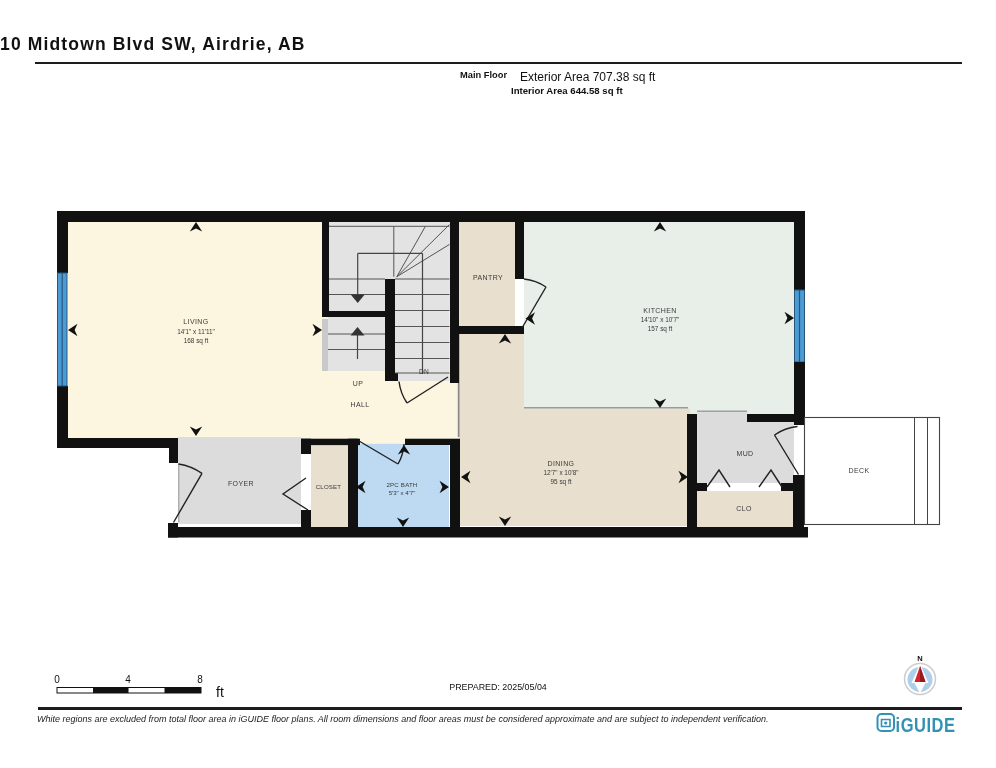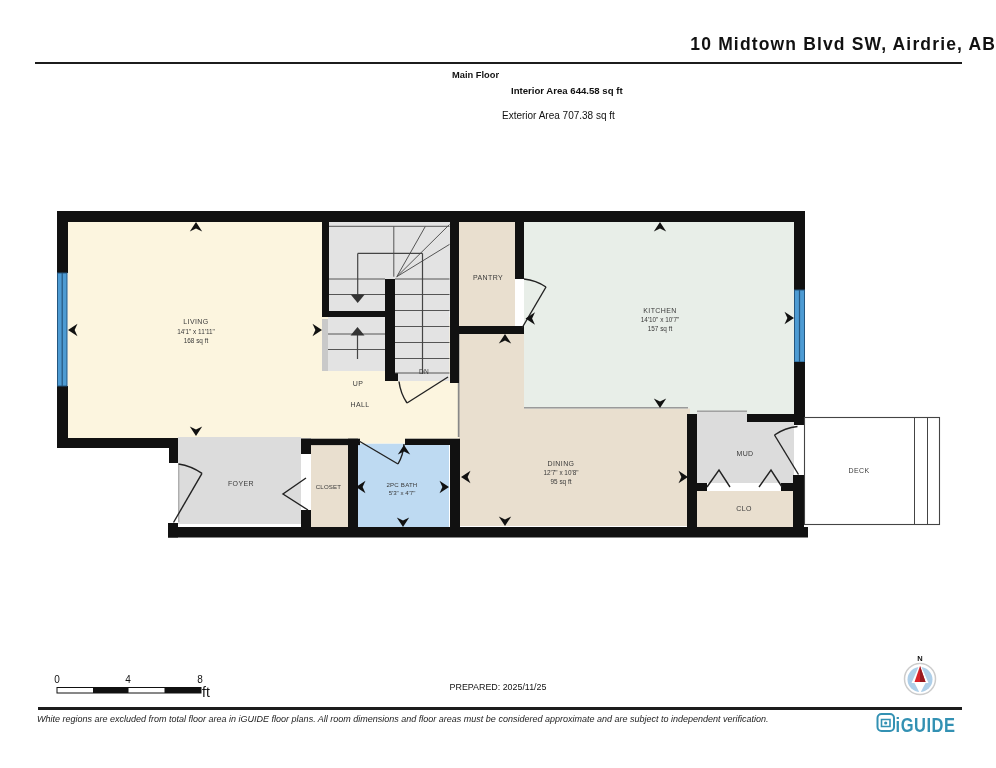--- a/index.html
+++ b/index.html
@@ -2,27 +2,27 @@
 <html><head>
 <meta charset="utf-8">
 <style>
   html,body{margin:0;padding:0;background:#fff;width:996px;height:768px;overflow:hidden;}
   body{font-family:"Liberation Sans",sans-serif;position:relative;}
   .abs{position:absolute;}
 </style>
 </head>
 <body>
 
-<div class="abs" style="left:0;top:34px;width:996px;text-align:right;font-size:17.5px;font-weight:bold;letter-spacing:1.15px;color:#111;">10 Midtown Blvd SW, Airdrie, AB</div>
+<div class="abs" style="left:0;top:34px;width:996px;text-align:left;font-size:17.5px;font-weight:bold;letter-spacing:1.15px;color:#111;">10 Midtown Blvd SW, Airdrie, AB</div>
 
 <div class="abs" style="left:35px;top:61.8px;width:927px;height:2.3px;background:#1c1c1c;"></div>
 
-<div class="abs" style="left:0;top:70px;width:499px;text-align:right;font-size:9.3px;font-weight:bold;color:#111;">Main Floor</div>
-
-<div class="abs" style="left:502px;top:70px;font-size:10px;color:#111;margin-top:40px;">Exterior Area 707.38 sq ft</div>
+<div class="abs" style="left:0;top:70px;width:499px;text-align:right;font-size:9.3px;font-weight:bold;color:#111;padding-left:8px;">Main Floor</div>
+
+<div class="abs" style="left:520px;top:70px;font-size:12px;color:#111;">Exterior Area 707.38 sq ft</div>
 
 <div class="abs" style="left:511px;top:84.5px;font-size:9.6px;color:#111;font-weight:bold;">Interior Area 644.58 sq ft</div>
 
 <svg class="abs" style="left:0;top:0;" width="996" height="768" viewBox="0 0 996 768">
 
 <rect x="68" y="222" width="254" height="216" fill="#fcf5df"></rect>
 
 <rect x="322" y="317" width="137" height="120" fill="#fcf5df"></rect>
 <rect x="311" y="436" width="149" height="2.7" fill="#fcf5df"></rect>
 
@@ -272,19 +272,19 @@
 
 <g transform="translate(895.5,731.5) scale(1,1.27)">
       <text x="0" y="0" font-family="Liberation Sans, sans-serif" font-size="16.5" font-weight="bold" fill="#3391b3" letter-spacing="0.55">iGUIDE</text>
     </g>
 </svg>
 
 <div class="abs" style="left:47px;top:673.5px;width:20px;text-align:center;font-size:10px;color:#111;">0</div>
 <div class="abs" style="left:118px;top:673.5px;width:20px;text-align:center;font-size:10px;color:#111;">4</div>
 <div class="abs" style="left:190px;top:673.5px;width:20px;text-align:center;font-size:10px;color:#111;">8</div>
 
-<div class="abs" style="left:202px;top:684px;font-size:14px;color:#111;">ft</div>
-
-<div class="abs" style="left:0;top:682px;width:996px;text-align:center;font-size:8.9px;color:#111;">PREPARED: 2025/11/25</div>
+<div class="abs" style="left:216px;top:684px;font-size:14px;color:#111;">ft</div>
+
+<div class="abs" style="left:0;top:682px;width:996px;text-align:center;font-size:8.9px;color:#111;">PREPARED: 2025/05/04</div>
 
 <div class="abs" style="left:38px;top:707.3px;width:924px;height:2.4px;background:#1c1c1c;"></div>
 
 <div class="abs" style="left:37px;top:714px;font-size:9px;color:#222;font-style:italic;">White regions are excluded from total floor area in iGUIDE floor plans. All room dimensions and floor areas must be considered approximate and are subject to independent verification.</div>
 
 </body></html>

